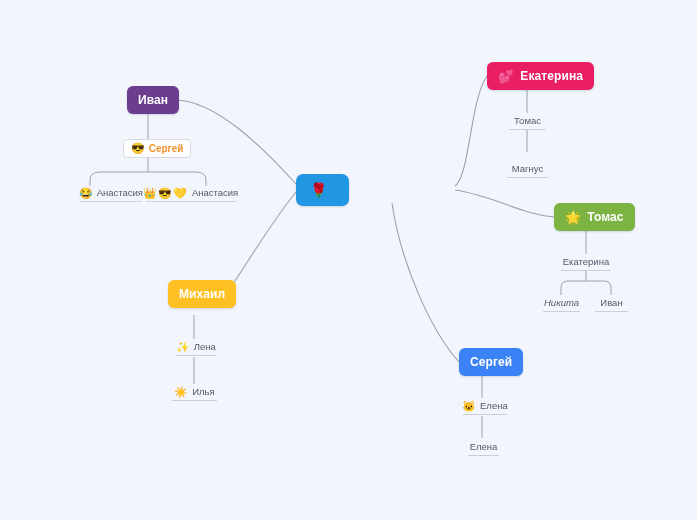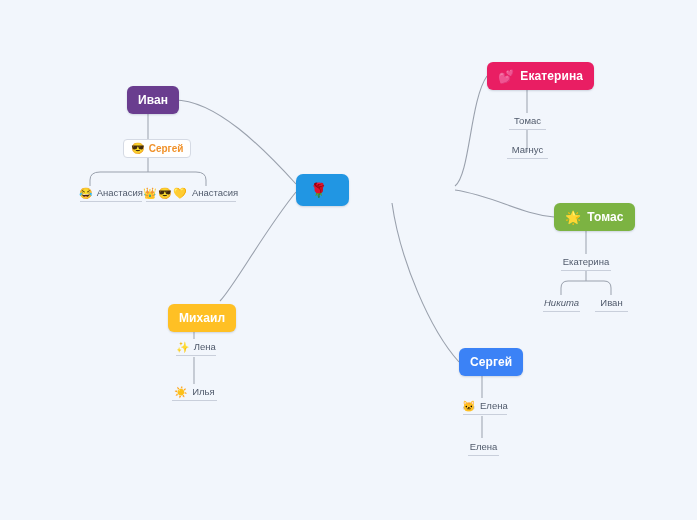--- a/index.html
+++ b/index.html
@@ -149,21 +149,21 @@
 
   <div class="node pill" style="left:487px; top:62px; background:#e91e63;">
     <span class="emoji">💕</span>
     <span class="label">Екатерина</span>
   </div>
 
   <div class="node leaf" style="left:509px; top:114px; width:37px;">
     <span class="label">Томас</span>
   </div>
 
-  <div class="node leaf" style="left:507px; top:143px; width:41px;">
+  <div class="node leaf" style="left:507px; top:162px; width:41px;">
     <span class="label">Магнус</span>
   </div>
 
   <div class="node pill" style="left:554px; top:203px; background:#7cb342;">
     <span class="emoji">🌟</span>
     <span class="label">Томас</span>
   </div>
 
   <div class="node leaf" style="left:561px; top:255px; width:50px;">
     <span class="label">Екатерина</span>
@@ -183,21 +183,21 @@
 
   <div class="node leaf" style="left:463px; top:399px; width:44px;">
     <span class="emoji">🐱</span>
     <span class="label">Елена</span>
   </div>
 
   <div class="node leaf" style="left:468px; top:440px; width:31px;">
     <span class="label">Елена</span>
   </div>
 
-  <div class="node pill" style="left:168px; top:304px; background:#ffc024;">
+  <div class="node pill" style="left:168px; top:280px; background:#ffc024;">
     <span class="label">Михаил</span>
   </div>
 
   <div class="node leaf" style="left:176px; top:340px; width:40px;">
     <span class="emoji">✨</span>
     <span class="label">Лена</span>
   </div>
 
   <div class="node leaf" style="left:172px; top:385px; width:45px;">
     <span class="emoji">☀️</span>

